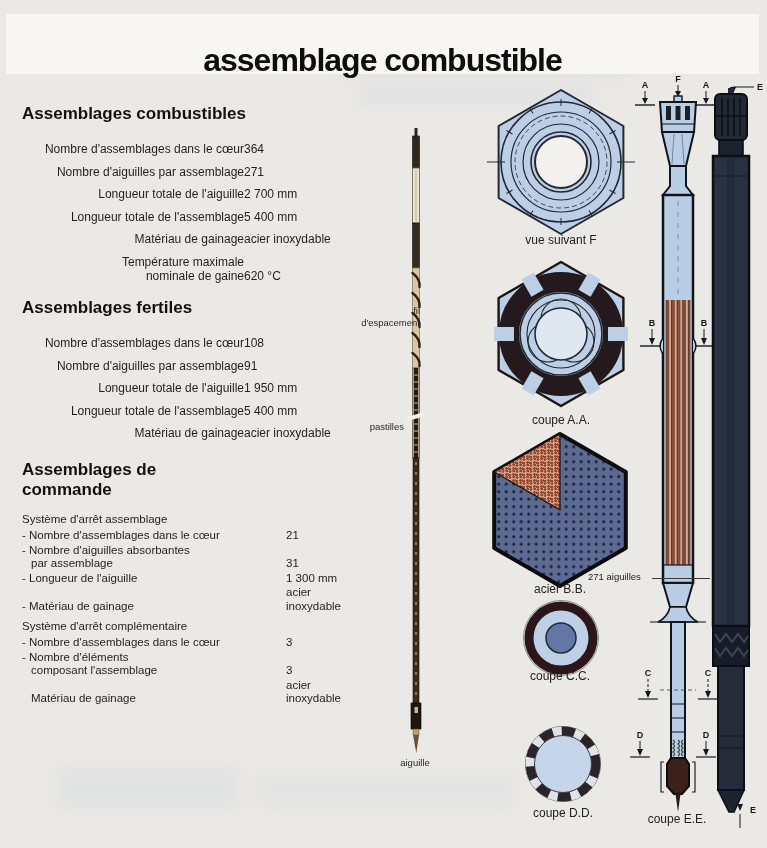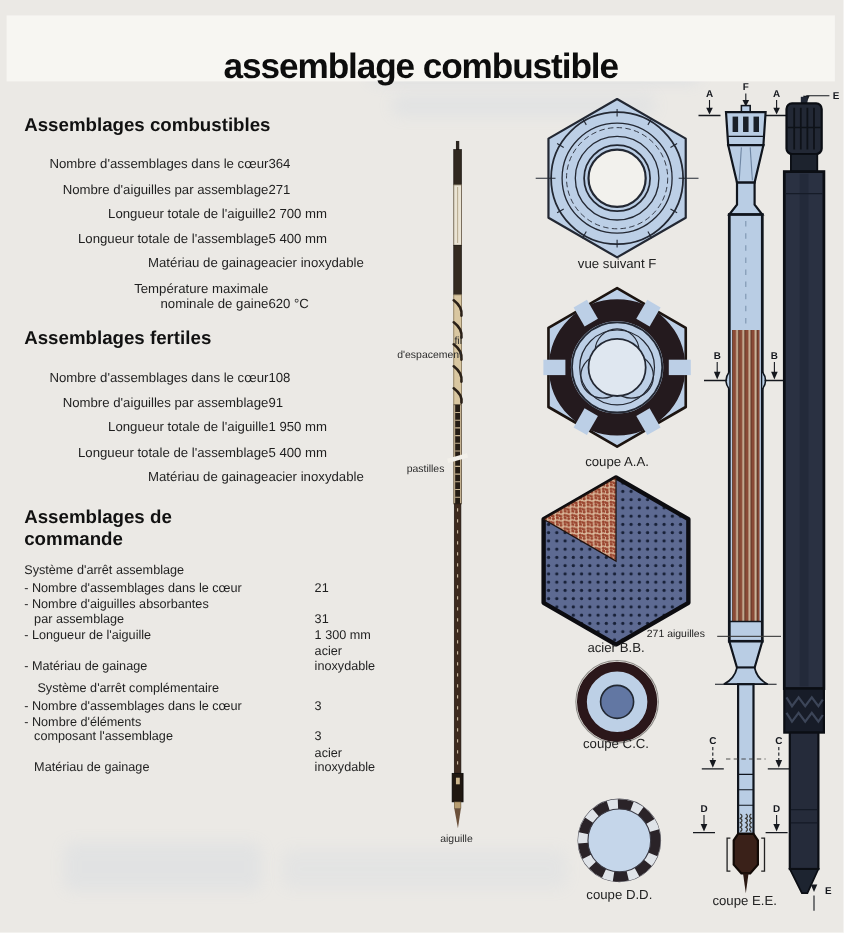--- a/index.html
+++ b/index.html
@@ -15,21 +15,21 @@
   .spec-section{position:absolute;left:22px;width:340px;}
   .sec-h{margin:0 0 18px 0;font-size:17px;font-weight:700;color:#111;line-height:20px;}
   .sec-h.narrow{max-width:165px;}
   .row{display:flex;align-items:flex-end;}
   .lh-wide .row{margin-bottom:8px;font-size:12px;line-height:14.5px;text-align:right;}
   .lh-wide .lbl{width:222px;flex:none;white-space:pre-line;}
   .lh-tight .row{margin-bottom:1px;font-size:11.5px;line-height:13.5px;gap:27px;}
   .lh-tight .lbl{width:228px;flex:none;white-space:pre-line;}
   .val{white-space:pre-line;}
   .subhead{font-size:11.5px;line-height:14px;margin:0 0 3px 0;}
-  .subhead.mt{margin-top:6px;margin-left:12px;}
+  .subhead.mt{margin-top:6px;}
   .hang .lbl{padding-left:9px;text-indent:-9px;}
   .ind .lbl{padding-left:9px;}
   
   .pin-label{position:absolute;font-size:9.5px;line-height:11.5px;color:#2a2a2a;}
   .cap{position:absolute;font-size:12px;color:#222;text-align:center;}
   .ann{position:absolute;font-size:9.5px;color:#222;}
   .leader{position:absolute;height:0;border-top:1px solid #3a3a3a;}
   figure{margin:0;position:absolute;}
   svg text{font-family:"Liberation Sans",sans-serif;font-weight:700;font-size:9px;fill:#15181e;}
 </style>

